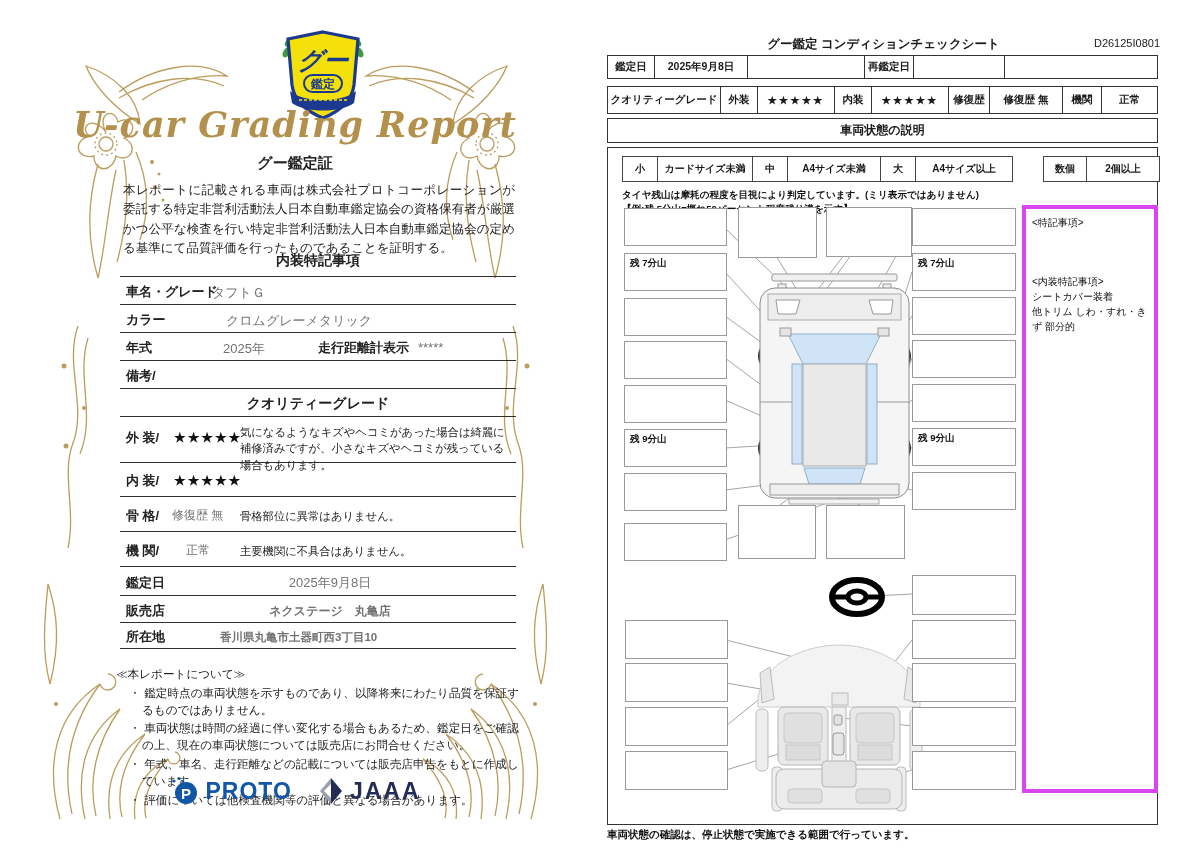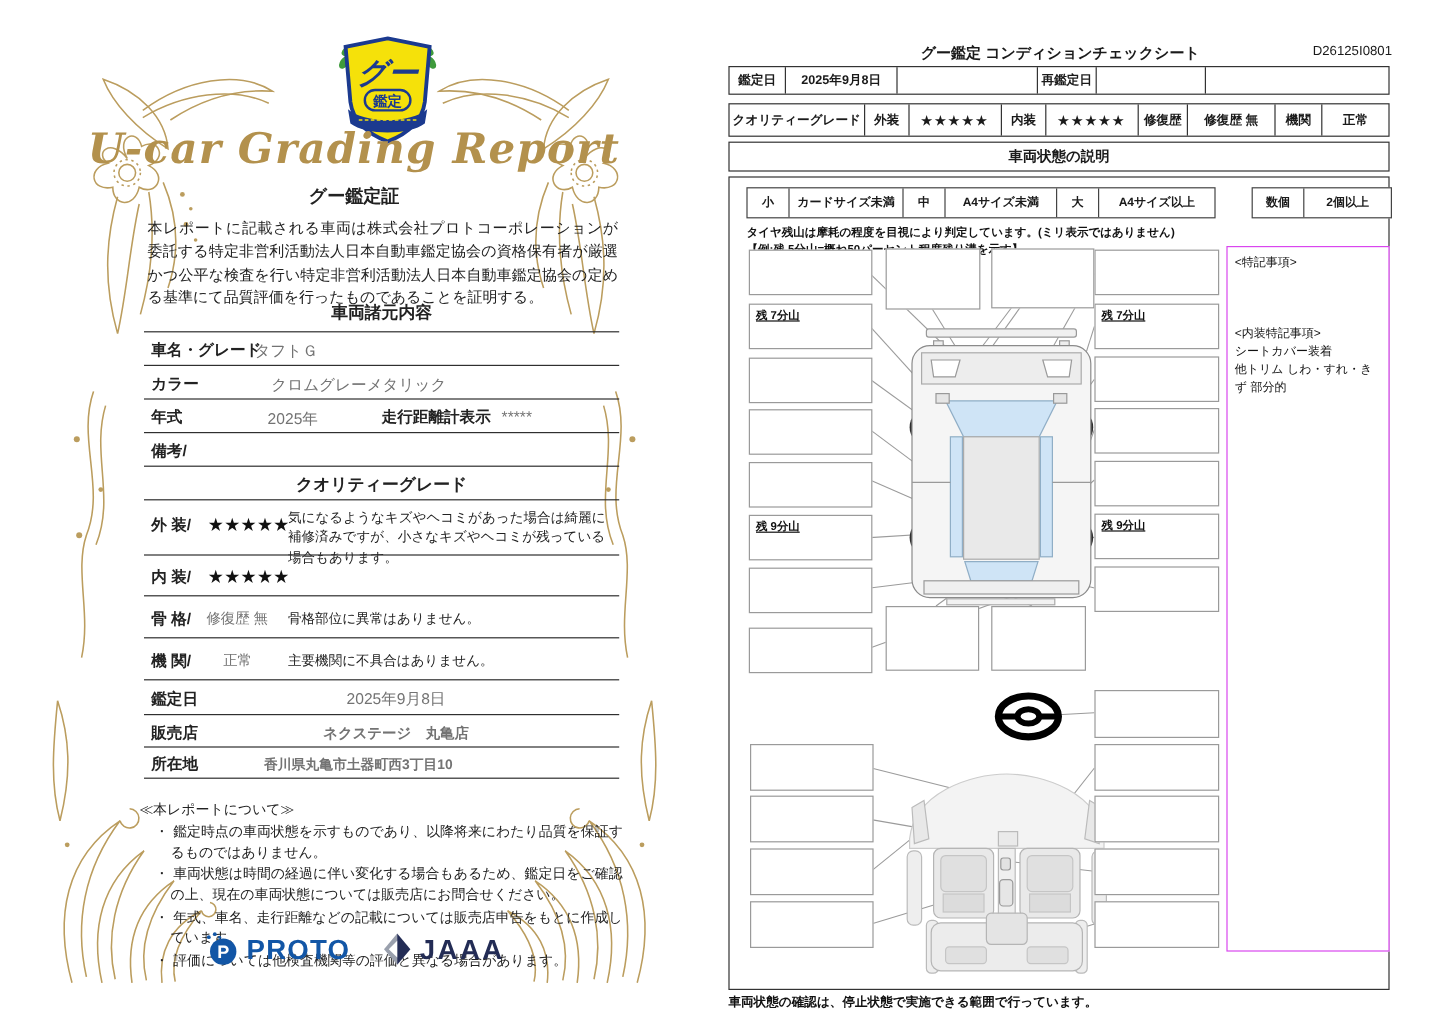--- a/index.html
+++ b/index.html
@@ -37,22 +37,22 @@
   .tbl .c:last-child{border-right:none;}
   .sec-head{position:absolute;left:2px;top:88px;width:549px;height:23px;border:1.5px solid #333;
      display:flex;align-items:center;justify-content:center;font-weight:bold;font-size:12px;background:#fff;}
   .sec-body{position:absolute;left:2px;top:117px;width:549px;height:676px;border:1.5px solid #333;background:#fff;}
   .mini-tbl{position:absolute;display:flex;border:1px solid #444;background:#fff;}
   .mini-tbl .c{border-right:1px solid #444;display:flex;align-items:center;justify-content:center;
      font-size:10px;font-weight:600;text-align:center;}
   .mini-tbl .c:last-child{border-right:none;}
   .tire-note{position:absolute;left:14px;top:40px;font-size:9.6px;font-weight:600;line-height:1.45;color:#111;}
   .cbox{position:absolute;border:1px solid #9a9a9a;background:#fff;}
-  .cbox .tire-label{display:block;padding:3px 5px;font-size:9.5px;font-weight:600;color:#111;text-decoration:underline;}
-  .notes-panel{position:absolute;left:414px;top:57px;width:136px;height:588px;border:1px solid #d946ef;
+  .cbox .tire-label{display:block;padding:3px 5px;font-size:9.5px;font-weight:600;color:#111;}
+  .notes-panel{position:absolute;left:414px;top:57px;width:136px;height:588px;border:4px solid #d946ef;
      background:#fff;padding:6px 6px;box-sizing:border-box;font-size:10px;line-height:1.5;color:#111;}
   .notes-gap{height:44px;}
   .rp-footer{position:absolute;left:2px;top:798px;font-size:10.5px;font-weight:600;color:#111;}
   .lines-svg{position:absolute;left:0;top:0;width:549px;height:676px;pointer-events:none;}
   .lines-svg line{stroke:#9b9b9b;stroke-width:0.9;}
   
   .logo-wrap{position:absolute;top:750px;left:0;width:100%;display:flex;justify-content:center;gap:26px;align-items:center;}
   .proto-text{font-weight:900;font-size:23px;color:#1256a6;letter-spacing:1px;font-family:"Liberation Sans",sans-serif;}
   .jaaa-text{font-weight:900;font-size:23px;color:#232c55;letter-spacing:2px;}
 </style>
@@ -162,21 +162,21 @@
       <text x="42" y="60" text-anchor="middle" font-size="12" font-weight="bold" fill="#1b3a8f">鑑定</text>
       <path d="M9,63 C22,75 62,75 75,63 L73,75 C60,85 24,85 11,75 Z" fill="#1b3a8f"></path>
       <line x1="18" y1="72" x2="66" y2="72" stroke="#f5e10a" stroke-width="1.3" stroke-dasharray="3,2"></line>
     </svg>
 
     <div class="title-script">U-car Grading Report</div>
     <div class="cert-title">グー鑑定証</div>
     <div class="intro">本レポートに記載される車両は株式会社プロトコーポレーションが委託する特定非営利活動法人日本自動車鑑定協会の資格保有者が厳選かつ公平な検査を行い特定非営利活動法人日本自動車鑑定協会の定める基準にて品質評価を行ったものであることを証明する。</div>
 
     <div class="col" style="top:226px;">
-      <div class="center-bold">車両諸元内容</div>
+      <div class="center-bold">内装特記事項</div>
     </div>
 
     <div class="col" style="top:250px;">
       <div class="row" style="height:27px">
         <span class="lbl abs" style="left:6px;top:6px">車名・グレード</span>
         <span class="val abs" style="left:92px;top:7px">タフトＧ</span>
       </div>
       <div class="row" style="height:27px">
         <span class="lbl abs" style="left:6px;top:6px">カラー</span>
         <span class="val abs" style="left:106px;top:7px">クロムグレーメタリック</span>

